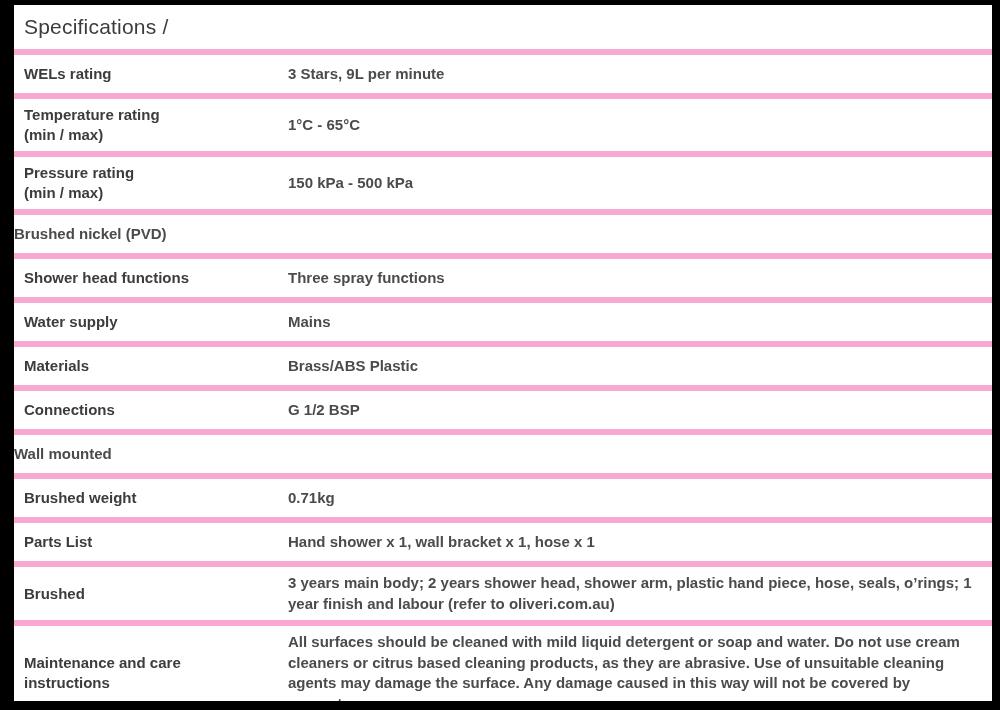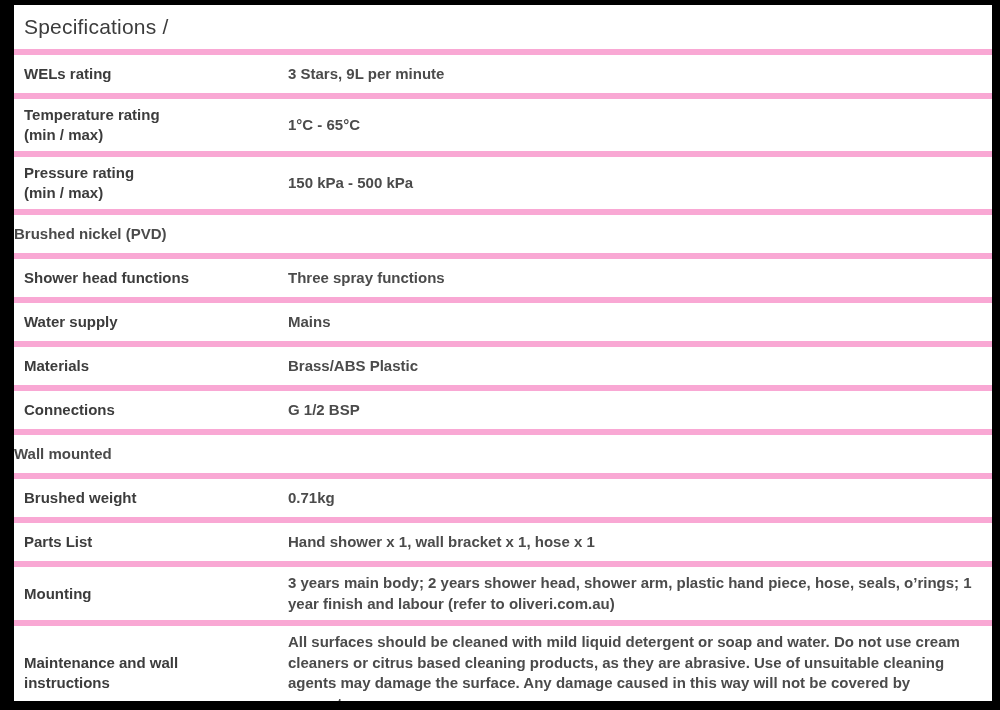--- a/index.html
+++ b/index.html
@@ -128,23 +128,23 @@
     <div class="spec-label">Brushed weight</div>
     <div class="spec-value">0.71kg</div>
   </div>
 
   <div class="spec-row">
     <div class="spec-label">Parts List</div>
     <div class="spec-value">Hand shower x 1, wall bracket x 1, hose x 1</div>
   </div>
 
   <div class="spec-row">
-    <div class="spec-label">Mounting</div>
+    <div class="spec-label">Brushed</div>
     <div class="spec-value">3 years main body; 2 years shower head, shower arm, plastic hand piece, hose, seals, o’rings; 1 year finish and labour (refer to oliveri.com.au)</div>
   </div>
 
   <div class="spec-row">
-    <div class="spec-label">Maintenance and wall
+    <div class="spec-label">Maintenance and care
 instructions</div>
     <div class="spec-value">All surfaces should be cleaned with mild liquid detergent or soap and water. Do not use cream cleaners or citrus based cleaning products, as they are abrasive. Use of unsuitable cleaning agents may damage the surface. Any damage caused in this way will not be covered by warranty.</div>
   </div>
 </div>
 </div>
 
 </body></html>

